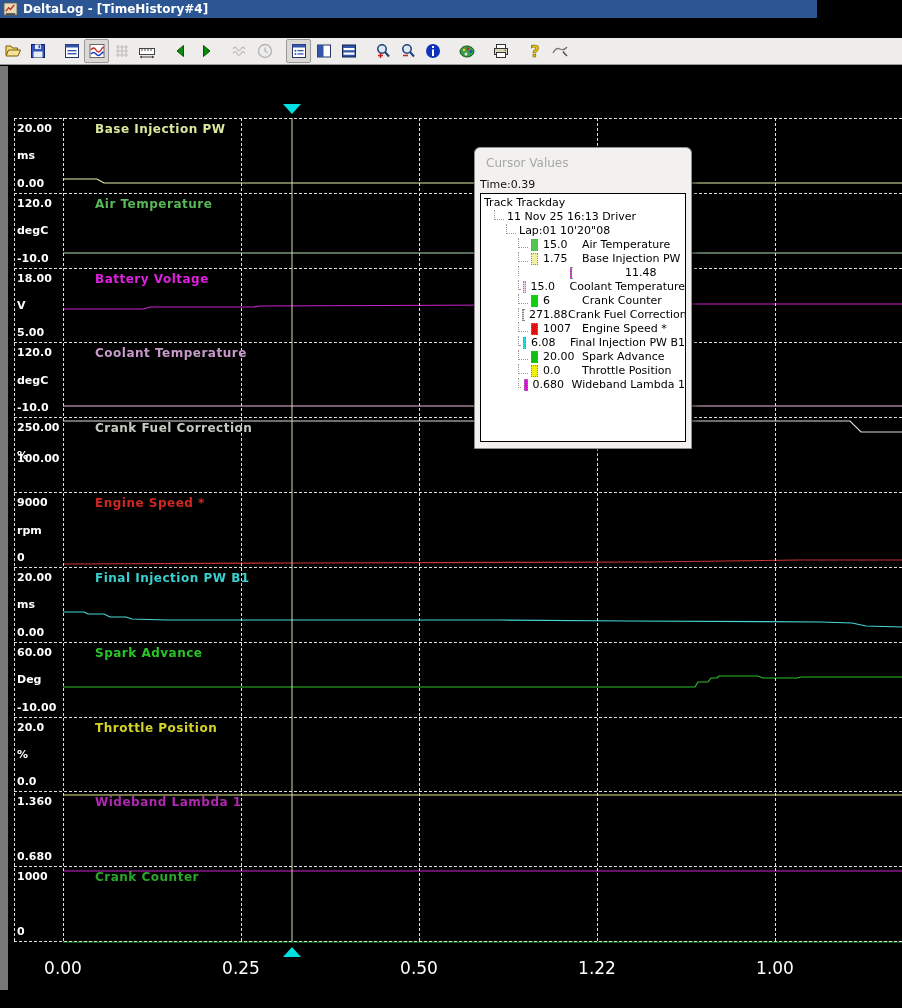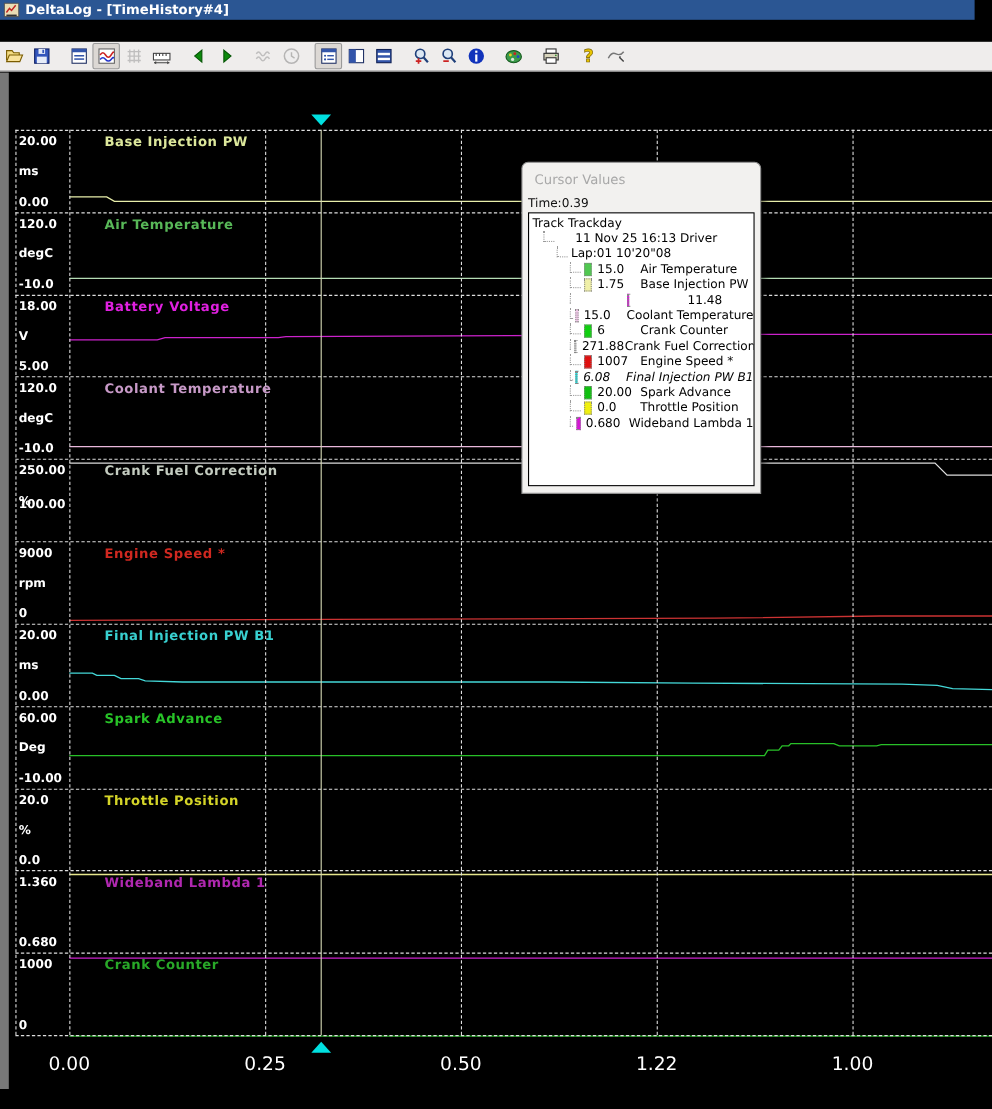--- a/index.html
+++ b/index.html
@@ -1,20 +1,20 @@
 <!DOCTYPE html>
 <html><head>
 <meta charset="utf-8">
 <style>
   html,body{margin:0;padding:0;background:#000;}
   #app{position:relative;width:902px;height:1008px;overflow:hidden;
        font-family:"DejaVu Sans","Liberation Sans",sans-serif;background:#000;}
 
   
-  #titlebar{position:absolute;left:0;top:0;width:886px;height:18px;background:#2b5693;
+  #titlebar{position:absolute;left:0;top:0;width:817px;height:18px;background:#2b5693;
             display:flex;align-items:center;}
   #titlebar .ticon{margin-left:3px;width:15px;height:15px;}
   #titlebar .ttext{color:#fff;font-size:12px;font-weight:bold;margin-left:5px;white-space:nowrap;}
 
   #menubar{position:absolute;left:0;top:18px;width:902px;height:20px;background:#efedec;
            display:flex;align-items:center;border-bottom:1px solid #e2e0de;}
   #menubar .mdiicon{width:17px;height:16px;margin-left:4px;}
   .menu-item{font-size:12px;color:#111;padding:2px 11px;cursor:default;}
 
   #toolbar{position:absolute;left:0;top:38px;width:902px;height:26px;background:#efedec;
@@ -308,21 +308,21 @@
       <div class="ptitle" style="left: 95px; top: 804.182px; color: rgb(40, 168, 40);">Crank Counter</div>
     </div>
 
   <div id="popup">
     <span class="ptit">Cursor Values</span>
     <span class="ptime"><span>Time:</span><span>0.39</span></span>
     <div id="plist">
         <div class="trow" style="padding-left: 0px;">
           <span>Track Trackday</span>
         </div>
-        <div class="trow" style="padding-left: 10px; gap: 16px;">
+        <div class="trow" style="padding-left: 10px;">
           <span class="elbow"></span>
           <span>11 Nov 25  16:13  Driver</span>
         </div>
         <div class="trow" style="padding-left: 22px;">
           <span class="elbow"></span>
           <span>Lap:01 10'20"08</span>
         </div>
         <div class="trow" style="padding-left: 34px;">
           <span class="elbow"></span>
           <span class="swatch" style="background: rgb(80, 200, 80);"></span>
@@ -358,21 +358,21 @@
           <span class="swatch" style="background: rgb(216, 216, 216);"></span>
           <span class="cval">271.88</span>
           <span>Crank Fuel Correction</span>
         </div>
         <div class="trow" style="padding-left: 34px;">
           <span class="elbow"></span>
           <span class="swatch" style="background: rgb(224, 16, 16);"></span>
           <span class="cval">1007</span>
           <span>Engine Speed *</span>
         </div>
-        <div class="trow" style="padding-left: 34px; font-style: italic;">
+        <div class="trow" style="padding-left: 34px;">
           <span class="elbow"></span>
           <span class="swatch" style="background: rgb(16, 224, 224);"></span>
           <span class="cval">6.08</span>
           <span>Final Injection PW B1</span>
         </div>
         <div class="trow" style="padding-left: 34px;">
           <span class="elbow"></span>
           <span class="swatch" style="background: rgb(16, 192, 16);"></span>
           <span class="cval">20.00</span>
           <span>Spark Advance</span>

